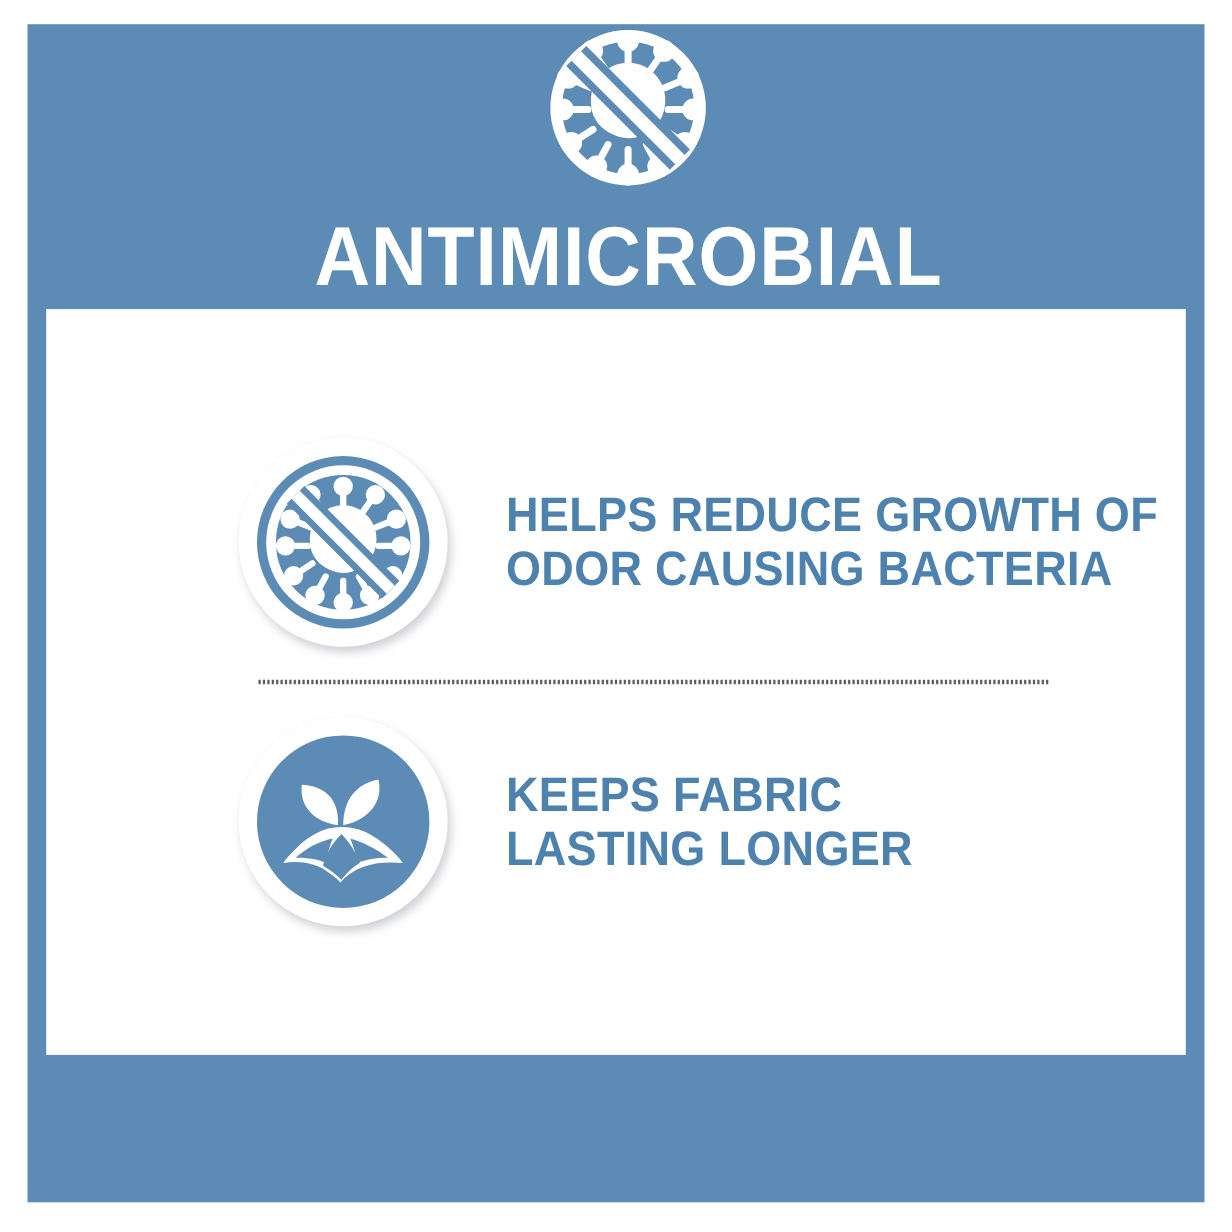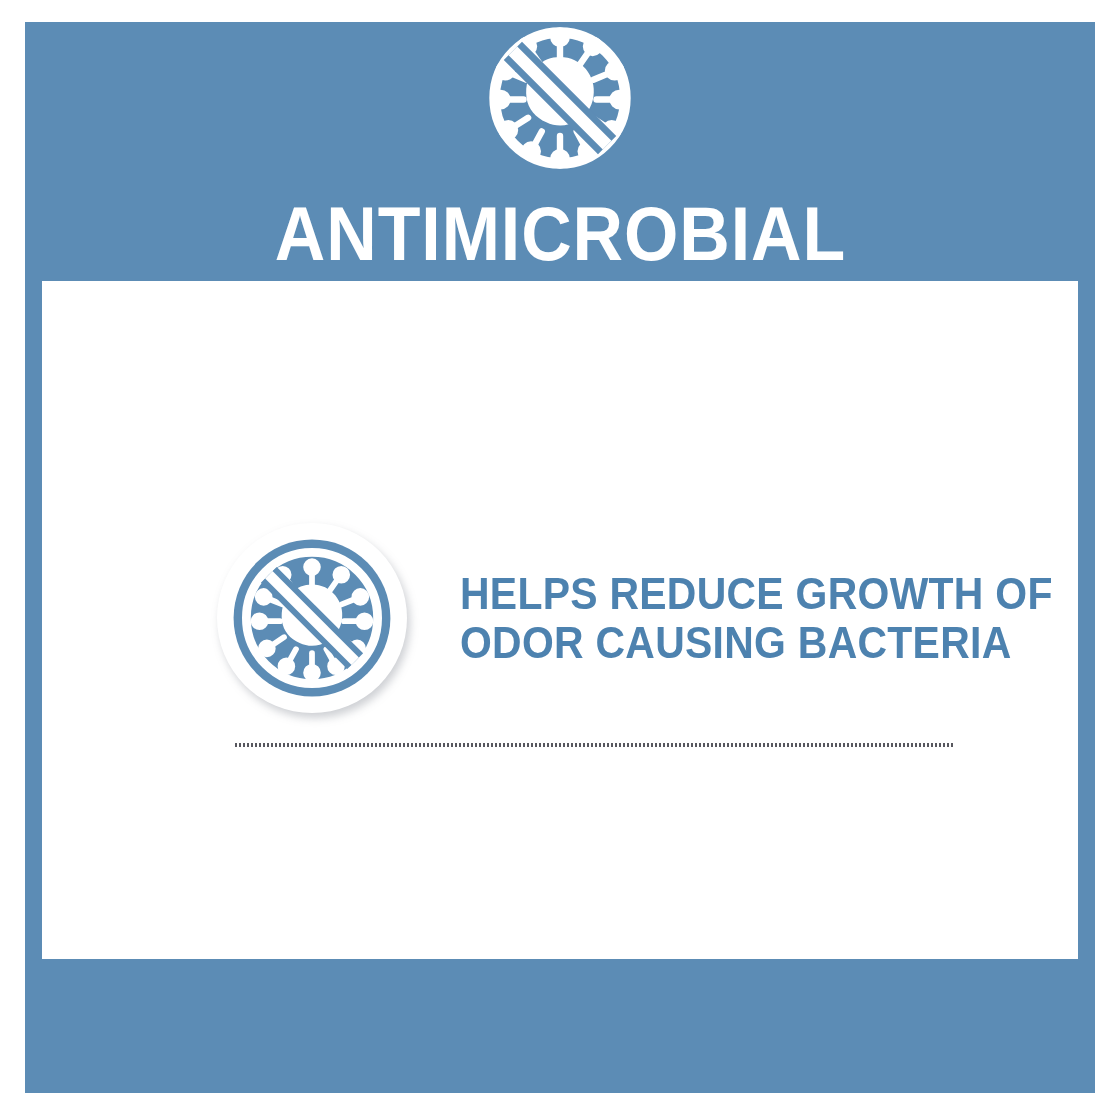--- a/index.html
+++ b/index.html
@@ -16,21 +16,21 @@
     position:absolute;
     left:25px; top:22px;
     width:1070px; height:1071px;
     background:#5c8cb5;
     padding:0;
   }
 
   
   #header-band {
     position:absolute;
-    left:0; top:0;
+    left:11px; top:0;
     width:100%; height:259px;
     display:flex;
     flex-direction:column;
     align-items:center;
     justify-content:flex-start;
   }
 
   #header-icon {
     margin-top:0px;
     width:152px; height:152px;
@@ -208,15 +208,50 @@
         <span class="line">HELPS REDUCE GROWTH OF</span>
         <span class="line">ODOR CAUSING BACTERIA</span>
       </div>
     </div>
 
     <div class="divider"></div>
 
 
     <div class="divider"></div>
 
+    <div class="feature-row">
+      <div class="feature-icon-wrap">
+        <svg width="160" height="160" viewBox="0 0 100 100">
+          <circle cx="50" cy="50" r="49" fill="#5c8cb5"></circle>
+          <circle cx="50" cy="50" r="41" fill="#5c8cb5"></circle>
+
+          <path d="M47 52 C33 50 25 41 26.5 29 C39 29.5 48 37 47 52 Z" fill="#ffffff"></path>
+
+          <path d="M50 52 C50 38 57 28.5 70 26 C73 38.5 64.5 49 50 52 Z" fill="#ffffff"></path>
+
+          <path d="M48.5 53
+                   C39 53 30 58 22.5 66
+                   C18.5 70 16.5 72.5 16 73.5
+                   C25 72 34 73.5 40.5 78
+                   C45 81 47 83 48.5 84.5
+                   C51.5 81 56 77.5 62 75.5
+                   C70 72.5 78 73 84 73.5
+                   C80 68 72 60.5 63 56
+                   C57.5 53.5 52.5 53 48.5 53 Z" fill="#ffffff"></path>
+
+          <path d="M49 57 C44 62 40 68.5 38.5 75 C43 77.5 46.5 80.5 49 83
+                   C51.5 79.5 55 76 59.5 73.5 C57 67 53.5 61.5 49 57 Z" fill="#5c8cb5"></path>
+
+          <path d="M44 59.5 C36 61 28.5 65.5 23 70.5 C30.5 70.5 36 71.5 40.5 73.5
+                   C41 68.5 42.2 63.8 44 59.5 Z" fill="#5c8cb5"></path>
+
+          <path d="M54 59.5 C61 61.5 69 65.5 75.5 70.5 C68.5 70.5 63 71.5 58 73.5
+                   C57.2 68.5 55.8 63.8 54 59.5 Z" fill="#5c8cb5"></path>
+        </svg>
+      </div>
+      <div class="feature-text">
+        <span class="line">KEEPS FABRIC</span>
+        <span class="line">LASTING LONGER</span>
+      </div>
+    </div>
 
   </div>
 </div>
 
 </body></html>

